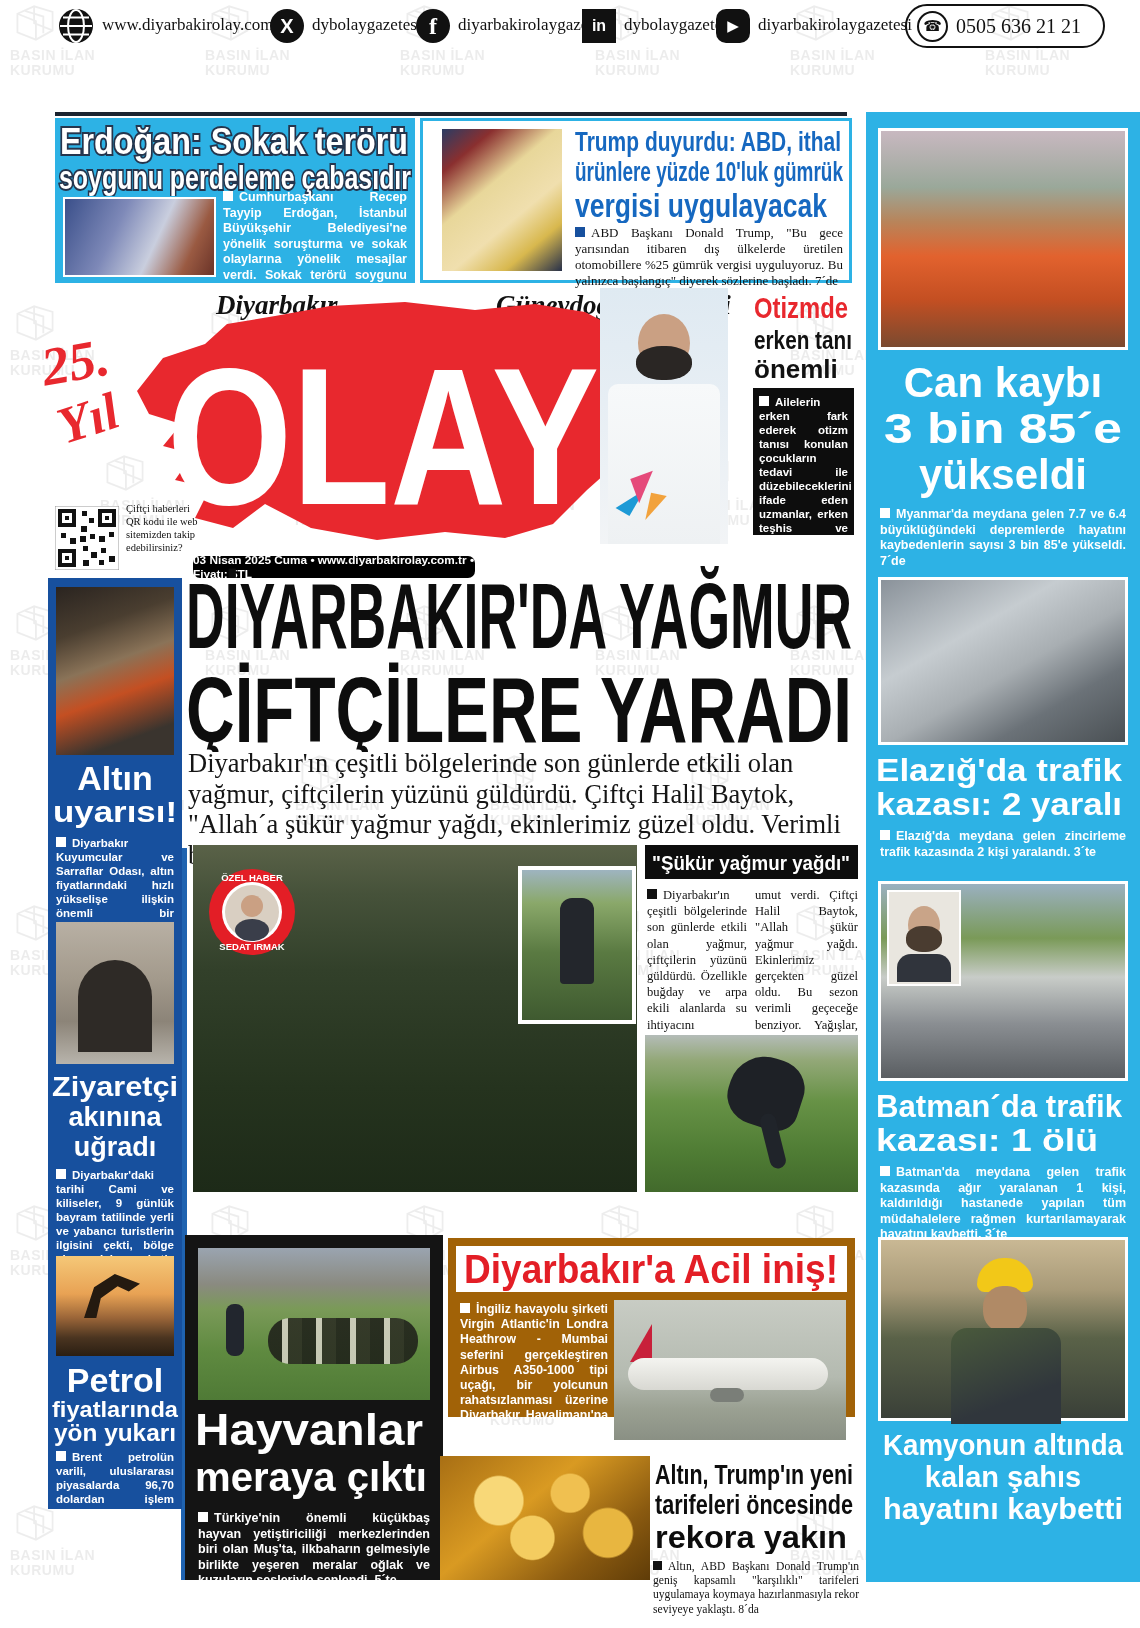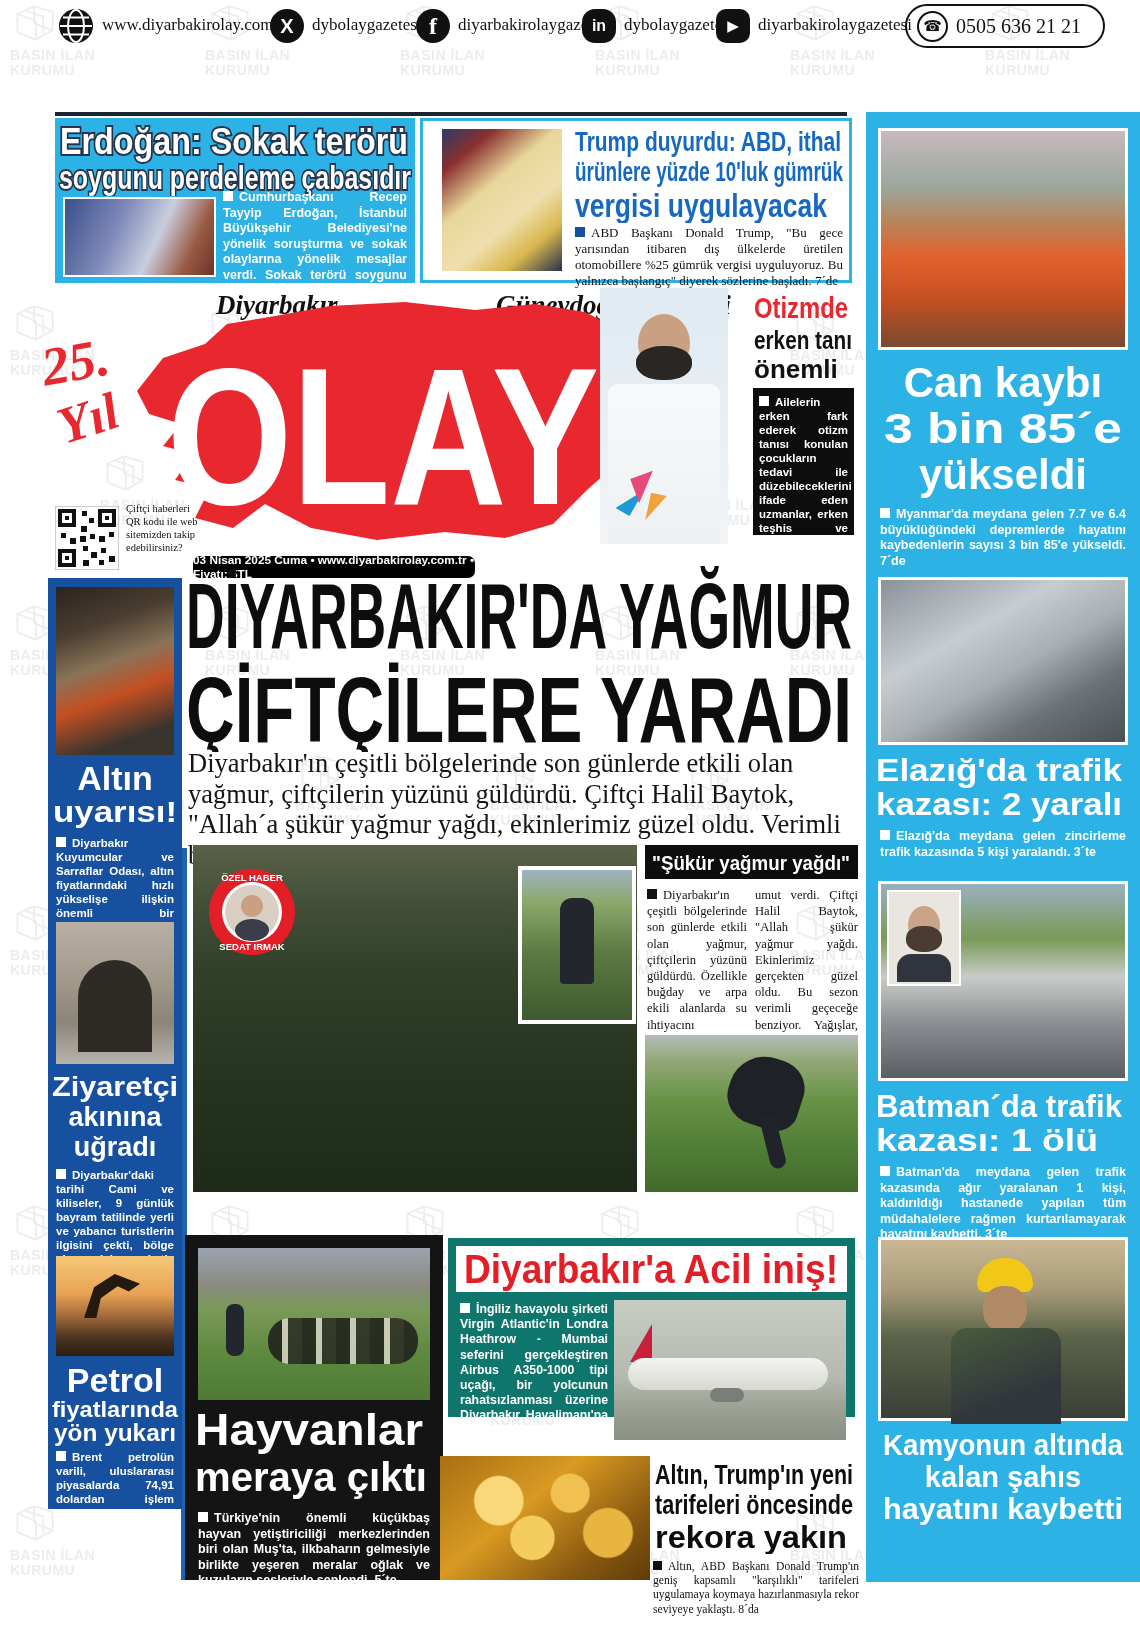--- a/index.html
+++ b/index.html
@@ -15,21 +15,21 @@
   .photo{background:#888;}
   .bordered{border:3px solid #fff;box-sizing:border-box;}
   .sq{display:inline-block;width:10px;height:10px;margin-right:6px;}
   .sq.w{background:#fff;} .sq.k{background:#111;} .sq.b{background:#17509e;}
   .cyanbody{color:#fff;font-weight:bold;font-size:12.5px;line-height:15.5px;text-align:justify;}
   .bluebody{color:#fff;font-weight:bold;font-size:11.5px;line-height:14px;text-align:justify;}
   .serifbody{font-family:"Liberation Serif",serif;font-size:13px;line-height:16px;color:#111;text-align:justify;}
   svg text{font-family:"Liberation Sans",sans-serif;font-weight:bold;}
   .pill{border:2.5px solid #111;border-radius:24px;display:flex;align-items:center;box-sizing:border-box;}
   .icon-circle{display:inline-flex;align-items:center;justify-content:center;background:#111;color:#fff;border-radius:50%;}
-  .icon-rsq{display:inline-flex;align-items:center;justify-content:center;background:#111;color:#fff;border-radius:13px;}
+  .icon-rsq{display:inline-flex;align-items:center;justify-content:center;background:#111;color:#fff;border-radius:0;}
   .handle{font-family:"Liberation Serif",serif;font-size:17px;color:#111;}
   .dateline{background:#000;color:#fff;border-radius:7px;font-weight:bold;font-size:11.8px;
             display:flex;align-items:center;justify-content:center;}
   .vrule{background:#1f63b0;}
 </style>
 </head>
 <body>
 
 <div class="page">
   <div id="wm">
@@ -746,38 +746,38 @@
 
       <div class="abs photo" style="left:8px;top:678px;width:118px;height:100px;background:linear-gradient(180deg,#f5c878 0%,#e8a254 38%,#9a6538 62%,#4a3420 82%,#2a1e12 100%);">
         <div class="abs" style="left:28px;top:18px;width:56px;height:44px;background:#241a10;clip-path:polygon(0 100%,18% 30%,55% 0,100% 22%,80% 40%,60% 28%,30% 55%,22% 100%);"></div>
       </div>
 
       <svg class="abs" style="left:0;top:784px;" width="134" height="84" viewBox="0 0 134 84">
         <text x="67" y="30" font-size="34" text-anchor="middle" fill="#fff">Petrol</text>
         <text x="67" y="55" font-size="22" textLength="126" lengthAdjust="spacingAndGlyphs" text-anchor="middle" fill="#fff">fiyatlarında</text>
         <text x="67" y="79" font-size="24" textLength="122" lengthAdjust="spacingAndGlyphs" text-anchor="middle" fill="#fff">yön yukarı</text>
       </svg>
-      <p class="abs bluebody" style="left:8px;top:872px;width:118px;margin:0;"><span class="sq w"></span><span>Brent petrolün varili, uluslararası piyasalarda 74,91 dolardan işlem görüyor. 1´da</span></p>
+      <p class="abs bluebody" style="left:8px;top:872px;width:118px;margin:0;"><span class="sq w"></span><span>Brent petrolün varili, uluslararası piyasalarda 96,70 dolardan işlem görüyor. 6´da</span></p>
     </div>
 
     <div class="abs" style="left:866px;top:115px;width:274px;height:1467px;background:#2db2e5;">
       <div class="abs photo bordered" style="left:12px;top:13px;width:250px;height:222px;background:linear-gradient(180deg,#c8b8c0 0%,#9aa89a 26%,#b8845a 42%,#e2622e 58%,#c44f22 78%,#7a4a30 100%);"></div>
       <svg class="abs" style="left:12px;top:244px;" width="250" height="140" viewBox="0 0 250 140">
         <text x="125" y="38" font-size="42" text-anchor="middle" fill="#fff">Can kaybı</text>
         <text x="125" y="84" font-size="42" textLength="238" lengthAdjust="spacingAndGlyphs" text-anchor="middle" fill="#fff">3 bin 85´e</text>
         <text x="125" y="130" font-size="42" text-anchor="middle" fill="#fff">yükseldi</text>
       </svg>
       <p class="abs cyanbody" style="left:14px;top:392px;width:246px;margin:0;"><span class="sq w"></span><span>Myanmar'da meydana gelen 7.7 ve 6.4 büyüklüğündeki depremlerde hayatını kaybedenlerin sayısı 3 bin 85'e yükseldi. 7´de</span></p>
 
       <div class="abs photo bordered" style="left:12px;top:462px;width:250px;height:168px;background:linear-gradient(150deg,#8a929a 0%,#c6ccd0 34%,#a8aeb2 55%,#6b7278 75%,#4a5054 100%);"></div>
       <svg class="abs" style="left:8px;top:638px;" width="258" height="70" viewBox="0 0 258 70">
         <text x="2" y="28" font-size="31" textLength="246" lengthAdjust="spacingAndGlyphs" fill="#fff">Elazığ'da trafik</text>
         <text x="2" y="62" font-size="31" textLength="246" lengthAdjust="spacingAndGlyphs" fill="#fff">kazası: 2 yaralı</text>
       </svg>
-      <p class="abs cyanbody" style="left:14px;top:714px;width:246px;margin:0;"><span class="sq w"></span><span>Elazığ'da meydana gelen zincirleme trafik kazasında 5 kişi yaralandı. 3´te</span></p>
+      <p class="abs cyanbody" style="left:14px;top:714px;width:246px;margin:0;"><span class="sq w"></span><span>Elazığ'da meydana gelen zincirleme trafik kazasında 2 kişi yaralandı. 3´te</span></p>
 
       <div class="abs photo bordered" style="left:12px;top:766px;width:250px;height:200px;background:linear-gradient(180deg,#9ab0c0 0%,#7a9a58 28%,#c8ccc8 48%,#8a8e92 72%,#5a5e62 100%);">
         <div class="abs" style="left:6px;top:6px;width:74px;height:96px;background:#e9e6df;border:2px solid #fff;box-sizing:border-box;">
           <div class="abs" style="left:19px;top:14px;width:32px;height:38px;border-radius:50%;background:#c9a488;"></div>
           <div class="abs" style="left:17px;top:34px;width:36px;height:26px;border-radius:45%;background:#4a3c30;"></div>
           <div class="abs" style="left:8px;top:62px;width:54px;height:28px;border-radius:14px 14px 0 0;background:#30343c;"></div>
         </div>
       </div>
       <svg class="abs" style="left:8px;top:974px;" width="258" height="70" viewBox="0 0 258 70">
         <text x="2" y="28" font-size="31" textLength="246" lengthAdjust="spacingAndGlyphs" fill="#fff">Batman´da trafik</text>
@@ -802,21 +802,21 @@
         <div class="abs" style="left:28px;top:56px;width:18px;height:52px;border-radius:8px;background:#22262e;"></div>
         <div class="abs" style="left:70px;top:70px;width:150px;height:46px;border-radius:22px;background:repeating-linear-gradient(90deg,#1c1c18 0 14px,#d8d4c8 14px 20px,#2a2a22 20px 34px);opacity:.85;"></div>
       </div>
       <svg class="abs" style="left:8px;top:172px;" width="242" height="94" viewBox="0 0 242 94">
         <text x="2" y="38" font-size="44" textLength="228" lengthAdjust="spacingAndGlyphs" fill="#fff">Hayvanlar</text>
         <text x="2" y="84" font-size="40" textLength="232" lengthAdjust="spacingAndGlyphs" fill="#fff">meraya çıktı</text>
       </svg>
       <p class="abs cyanbody" style="left:13px;top:276px;width:232px;margin:0;"><span class="sq w"></span><span>Türkiye'nin önemli küçükbaş hayvan yetiştiriciliği merkezlerinden biri olan Muş'ta, ilkbaharın gelmesiyle birlikte yeşeren meralar oğlak ve kuzuların sesleriyle şenlendi. 5´te</span></p>
     </div>
 
-    <div class="abs" style="left:448px;top:1238px;width:407px;height:179px;background:#0f766e;">
+    <div class="abs" style="left:448px;top:1238px;width:407px;height:179px;background:#a16207;">
       <div class="abs" style="left:8px;top:8px;width:391px;height:46px;background:#fff;">
         <svg width="391" height="46" viewBox="0 0 391 46">
           <text x="195" y="37" font-size="40" textLength="374" lengthAdjust="spacingAndGlyphs" text-anchor="middle" fill="#e31e26">Diyarbakır'a Acil iniş!</text>
         </svg>
       </div>
       <p class="abs cyanbody" style="left:12px;top:64px;width:148px;margin:0;font-size:12.3px;line-height:15.2px;"><span class="sq w"></span><span>İngiliz havayolu şirketi Virgin Atlantic'in Londra Heathrow - Mumbai seferini gerçekleştiren Airbus A350-1000 tipi uçağı, bir yolcunun rahatsızlanması üzerine Diyarbakır Havalimanı'na acil iniş yaptı. Yolcunun sağlık durumu iyi olduğu öğrenildi. 3´te</span></p>
       <div class="abs photo" style="left:166px;top:62px;width:232px;height:140px;background:linear-gradient(180deg,#c8ccc4 0%,#b4bab0 55%,#9aa092 78%,#8a9084 100%);">
         <div class="abs" style="left:16px;top:24px;width:0;height:0;border-left:22px solid transparent;border-bottom:38px solid #c8203a;"></div>
         <div class="abs" style="left:14px;top:58px;width:200px;height:32px;border-radius:16px;background:linear-gradient(180deg,#f4f4f0,#d8d8d2);"></div>
         <div class="abs" style="left:96px;top:88px;width:34px;height:14px;border-radius:7px;background:#7a7e78;"></div>

